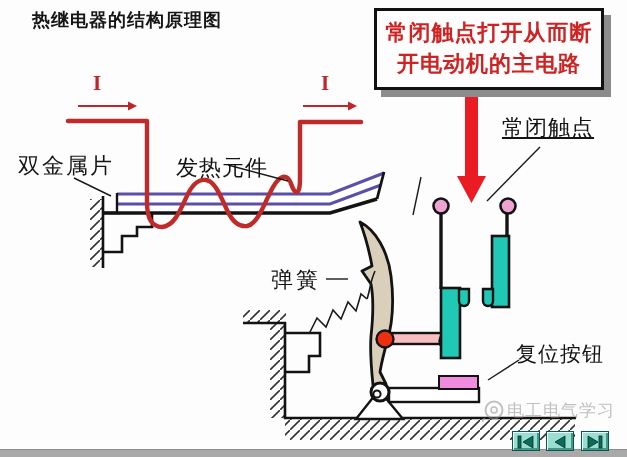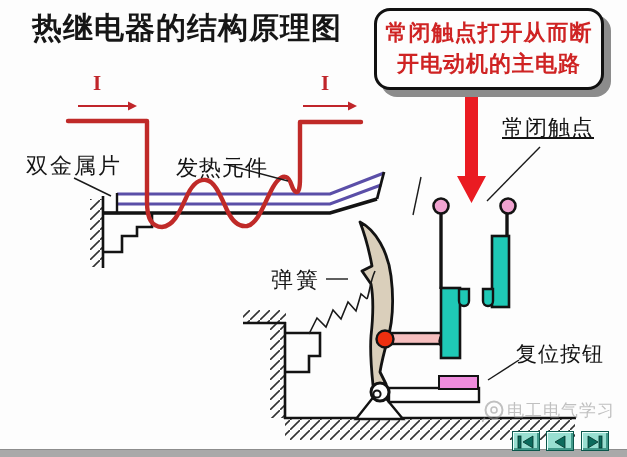--- a/index.html
+++ b/index.html
@@ -2,34 +2,34 @@
 <html><head>
 <meta charset="utf-8">
 <style>
   html,body{margin:0;padding:0;background:#e8e8e8;}
   #slide{
     position:relative;width:627px;height:457px;background:#fdfdfd;
     overflow:hidden;font-family:"Liberation Serif","DejaVu Serif",serif;
   }
   #art{position:absolute;left:0;top:0;z-index:1;}
   .txt{position:absolute;z-index:3;color:#111;white-space:nowrap;}
-  .slide-title{left:32px;top:8px;font-size:30px;font-weight:bold;letter-spacing:1px;color:#161616;}
+  .slide-title{left:32px;top:8px;font-size:18px;font-weight:bold;letter-spacing:1px;color:#161616;}
   .lbl{font-size:22px;color:#141414;}
-  .lbl-bimetal{left:26px;top:151px;letter-spacing:2px;}
+  .lbl-bimetal{left:18px;top:151px;letter-spacing:2px;}
   .lbl-heater{left:176px;top:133px;letter-spacing:1px;margin-top:20px;}
   .lbl-latch{left:392px;top:146px;letter-spacing:3px;}
   .lbl-nc{left:502px;top:113px;letter-spacing:1px;text-decoration:underline;}
   .lbl-spring{left:271px;top:265px;letter-spacing:3px;}
   .lbl-reset{left:516px;top:340px;font-size:21px;letter-spacing:1px;}
   .cur{font-size:21px;font-weight:bold;color:#c0252a;}
   .cur-left{left:93px;top:71px;}
   .cur-right{left:321px;top:71px;}
   .callout{
     position:absolute;left:374px;top:8px;width:224px;z-index:3;
-    background:#fdfdfd;border:3px solid #111;border-radius:16px;
+    background:#fdfdfd;border:3px solid #111;border-radius:0;
     box-shadow:7px 7px 0 #8c8c8c;
     padding:6px 0 8px 0;text-align:center;
   }
   .callout div{font-size:22px;line-height:31px;font-weight:bold;color:#cf2323;letter-spacing:1px;}
   .watermark{
     position:absolute;left:481px;top:397px;z-index:4;display:flex;align-items:center;
     opacity:.55;color:#8f8f8f;font-size:17px;letter-spacing:1px;
     font-family:"Liberation Sans","DejaVu Sans",sans-serif;
   }
   .bottombar{position:absolute;left:0;top:449px;width:627px;height:8px;background:#a9a9a9;border-top:1px solid #8d8d8d;z-index:2;}

